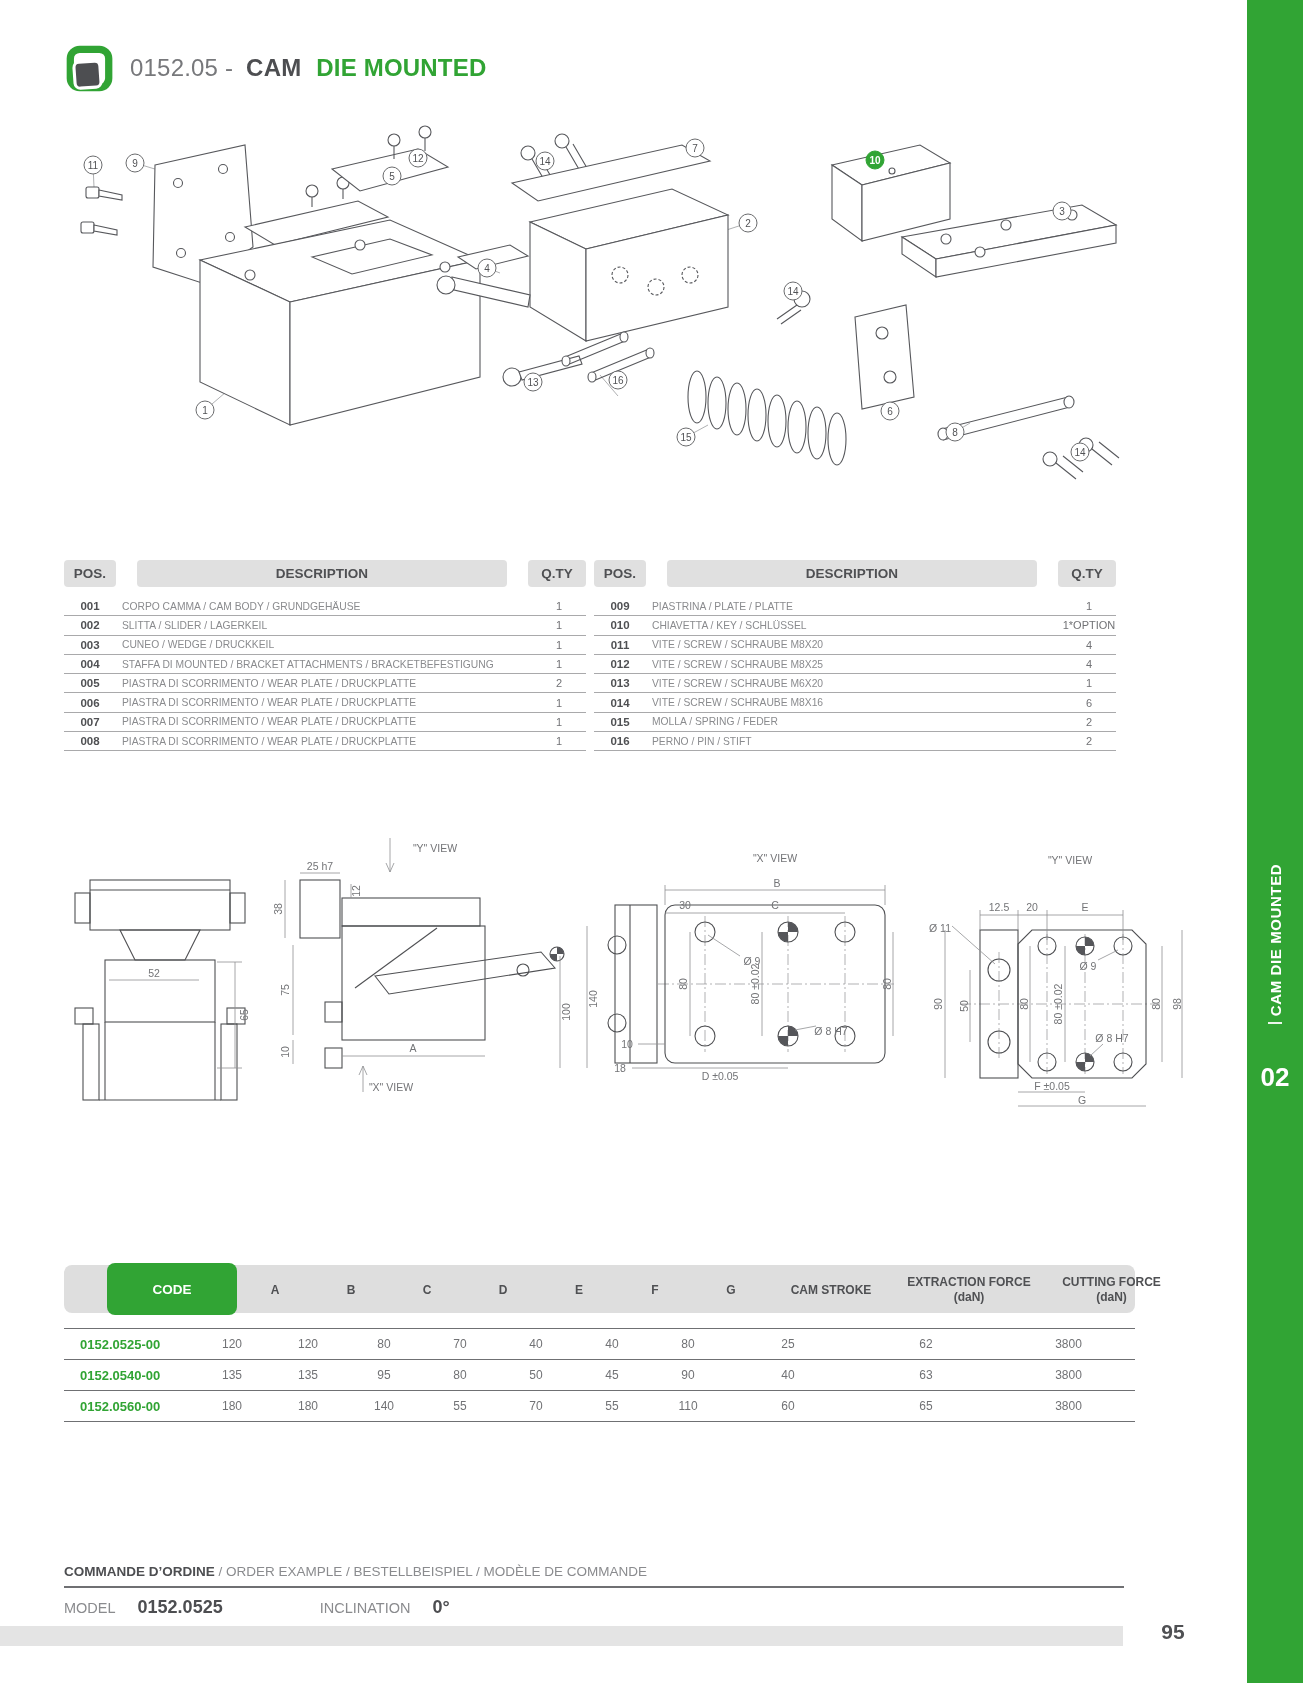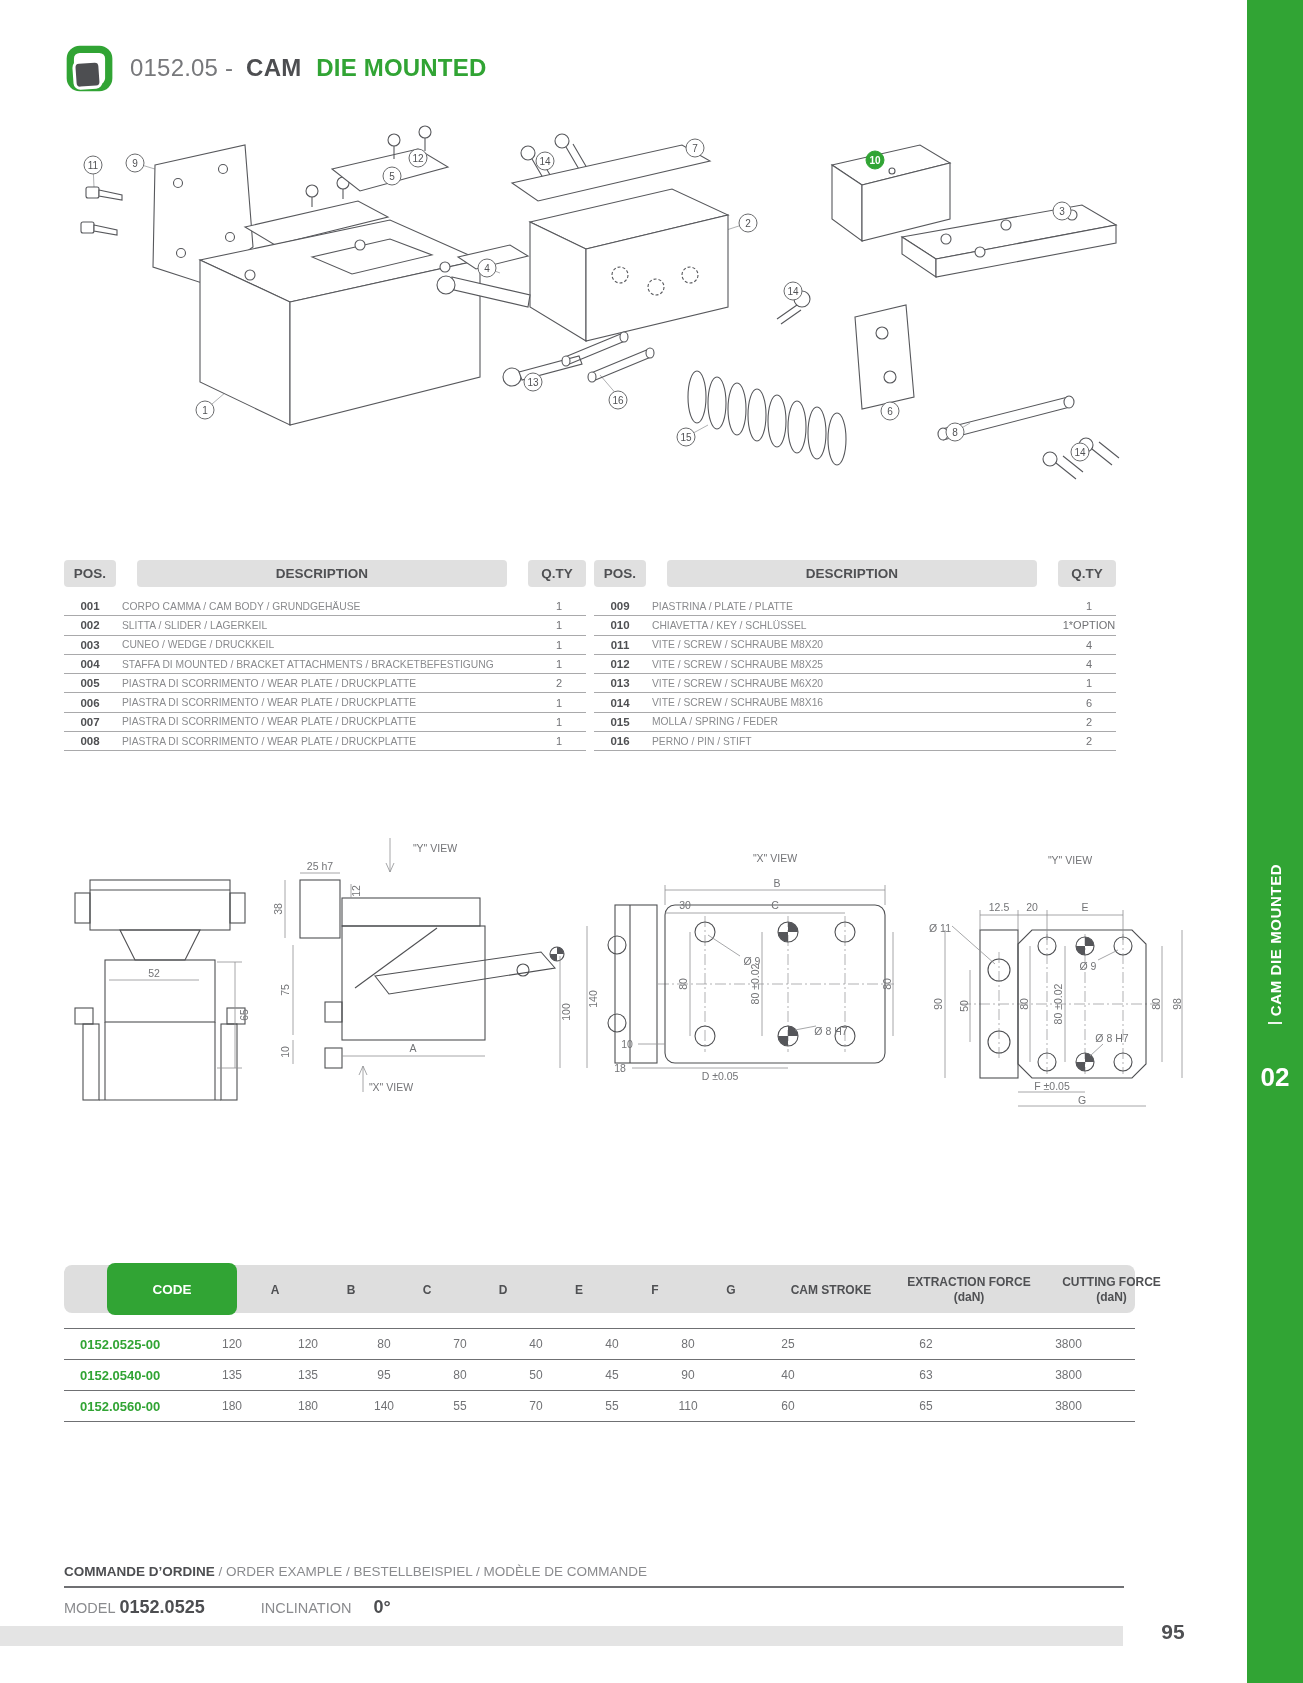--- a/index.html
+++ b/index.html
@@ -76,21 +76,21 @@
   .scode{color:var(--green);font-weight:bold;font-size:13px;padding-left:16px;}
   .sval{text-align:center;font-size:12px;color:#717275;}
 
   
   .order{position:absolute;left:64px;top:1564px;width:1060px;}
   .order-head{font-size:13.5px;color:#8a8b8e;padding-bottom:7px;border-bottom:2px solid #6f7073;}
   .order-head b{color:#4d4e51;}
   .model-line{margin-top:9px;display:flex;align-items:baseline;}
   .lbl{color:#8a8b8e;font-size:14.5px;}
   .val{color:#4d4e51;font-weight:bold;font-size:18px;}
-  .model-line .v1m{margin-left:4px;} .model-line .l2m{margin-left:56px;} .model-line .v2m{margin-left:22px;}
+  .model-line .v1m{margin-left:22px;} .model-line .l2m{margin-left:97px;} .model-line .v2m{margin-left:22px;}
   .bottom-bar{position:absolute;left:0;top:1626px;width:1123px;height:20px;background:#e4e4e4;}
   .page-num{position:absolute;left:1138px;top:1620px;width:70px;text-align:center;
             font-weight:bold;font-size:21px;color:#4f5053;}
 </style>
 </head>
 <body>
 
 <div class="page">
 
   <div class="side-strip">
@@ -222,21 +222,21 @@
         <div class="callout" style="left: 358px; top: 33px;">12</div>
         <div class="callout" style="left: 332px; top: 51px;">5</div>
         <div class="callout" style="left: 485px; top: 36px;">14</div>
         <div class="callout" style="left: 635px; top: 23px;">7</div>
         <div class="callout" style="left: 688px; top: 98px;">2</div>
         <div class="callout green" style="left: 815px; top: 35px;">10</div>
         <div class="callout" style="left: 1002px; top: 86px;">3</div>
         <div class="callout" style="left: 427px; top: 143px;">4</div>
         <div class="callout" style="left: 733px; top: 166px;">14</div>
         <div class="callout" style="left: 473px; top: 257px;">13</div>
-        <div class="callout" style="left: 558px; top: 275px;">16</div>
+        <div class="callout" style="left: 558px; top: 255px;">16</div>
         <div class="callout" style="left: 626px; top: 312px;">15</div>
         <div class="callout" style="left: 145px; top: 285px;">1</div>
         <div class="callout" style="left: 830px; top: 286px;">6</div>
         <div class="callout" style="left: 895px; top: 307px;">8</div>
         <div class="callout" style="left: 1020px; top: 327px;">14</div>
       </div>
   </div>
 
   <div class="ptable pt-left">
     <div class="pt-head">

